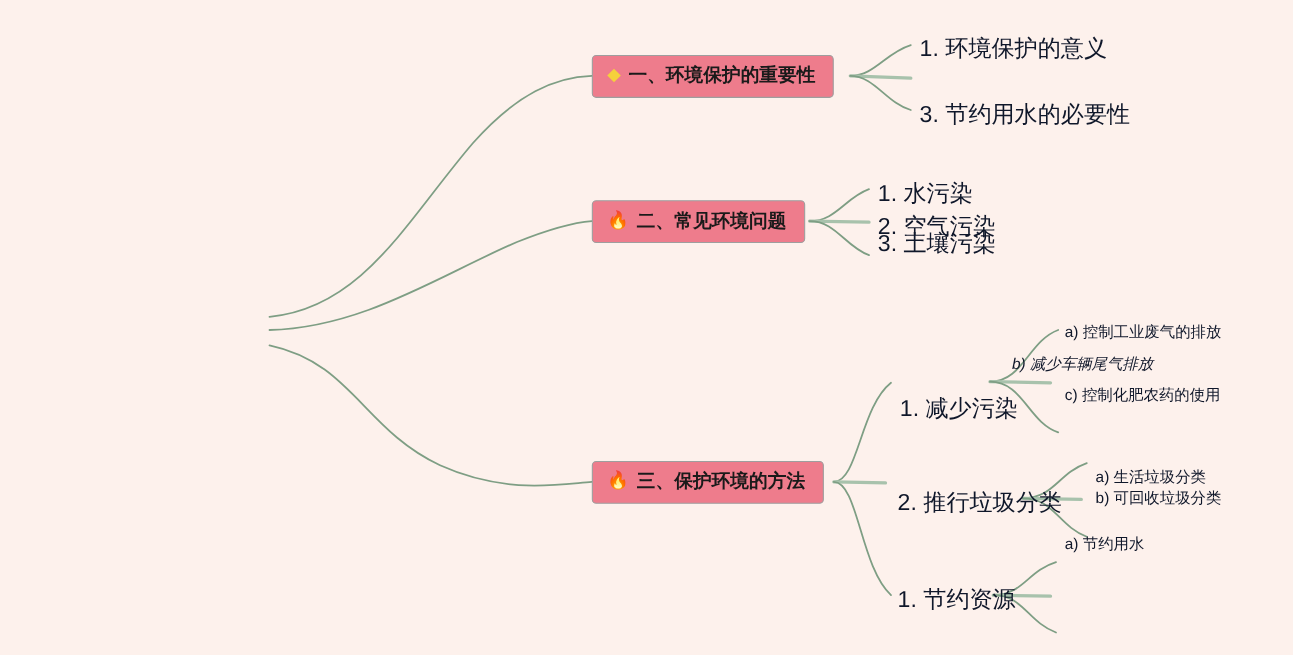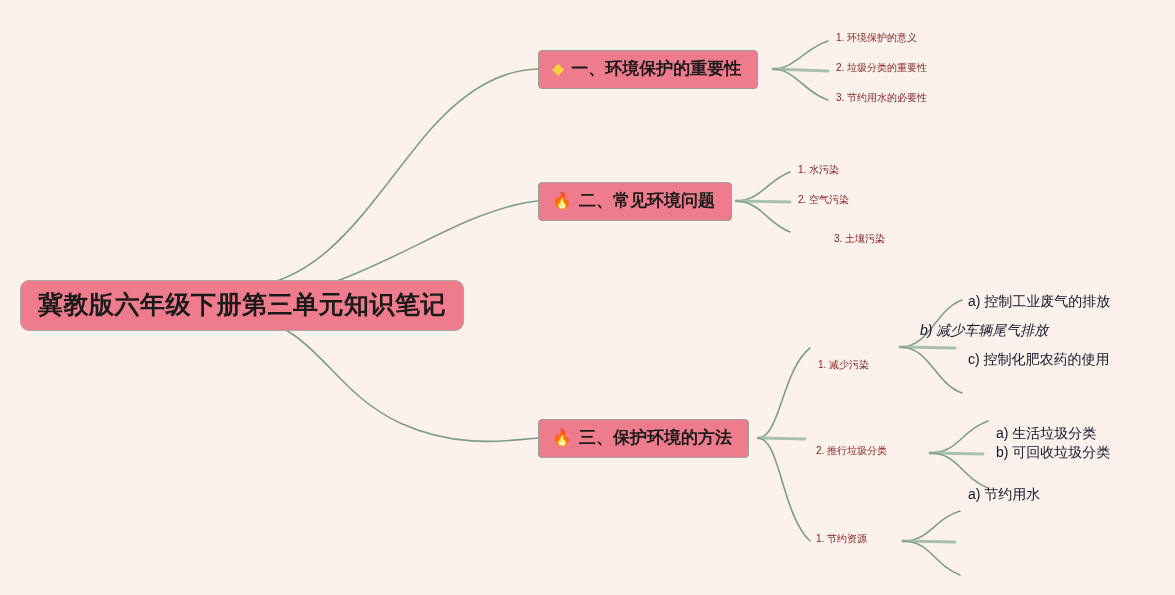--- a/index.html
+++ b/index.html
@@ -66,22 +66,22 @@
     display: inline-block;
   }
   .icon-gem {
     color: #F5D13B;
   }
   .icon-fire {
     color: #E8382C;
   }
   
   .leaf-node {
-    color: #7f1d1d;
-    font-size: 10px;
+    color: #0f172a;
+    font-size: 21px;
     font-weight: normal;
     line-height: 1.25;
     padding: 1px 0;
   }
   
   .subleaf-node {
     color: #0f172a;
     font-size: 14px;
     font-weight: normal;
     line-height: 1.25;
@@ -121,51 +121,45 @@
       <path d="M 930 453 C 958 453 962 430 988 421"></path>
       <path d="M 930 453 L 983 454" stroke="#A8C2AC" stroke-width="3"></path>
       <path d="M 930 453 C 958 453 962 478 988 488"></path>
 
       <path d="M 903 541 C 930 541 934 519 960 511"></path>
       <path d="M 903 541 L 955 542" stroke="#A8C2AC" stroke-width="3"></path>
       <path d="M 903 541 C 930 541 934 565 960 575"></path>
     </g>
   </svg>
 
-  <div class="node root-node" style="left:20px; top:280px;">
-    <span>冀教版六年级下册第三单元知识笔记</span>
-  </div>
 
   <div class="node branch-node" style="left:538px; top:50px;">
     <span class="node-icon icon-gem">◆</span>
     <span>一、环境保护的重要性</span>
   </div>
 
   <div class="node leaf-node" style="left:836px; top:31px;">
     <span>1. 环境保护的意义</span>
-  </div>
-  <div class="node leaf-node" style="left:836px; top:61px;">
-    <span>2. 垃圾分类的重要性</span>
   </div>
   <div class="node leaf-node" style="left:836px; top:91px;">
     <span>3. 节约用水的必要性</span>
   </div>
 
   <div class="node branch-node" style="left:538px; top:182px;">
     <span class="node-icon icon-fire">🔥</span>
     <span>二、常见环境问题</span>
   </div>
 
   <div class="node leaf-node" style="left:798px; top:163px;">
     <span>1. 水污染</span>
   </div>
   <div class="node leaf-node" style="left:798px; top:193px;">
     <span>2. 空气污染</span>
   </div>
-  <div class="node leaf-node" style="left:798px; top:232px;margin-left:36px;">
+  <div class="node leaf-node" style="left:798px; top:208px;">
     <span>3. 土壤污染</span>
   </div>
 
   <div class="node branch-node" style="left:538px; top:419px;">
     <span class="node-icon icon-fire">🔥</span>
     <span>三、保护环境的方法</span>
   </div>
 
   <div class="node leaf-node" style="left:818px; top:338px;margin-top:20px;">
     <span>1. 减少污染</span>

